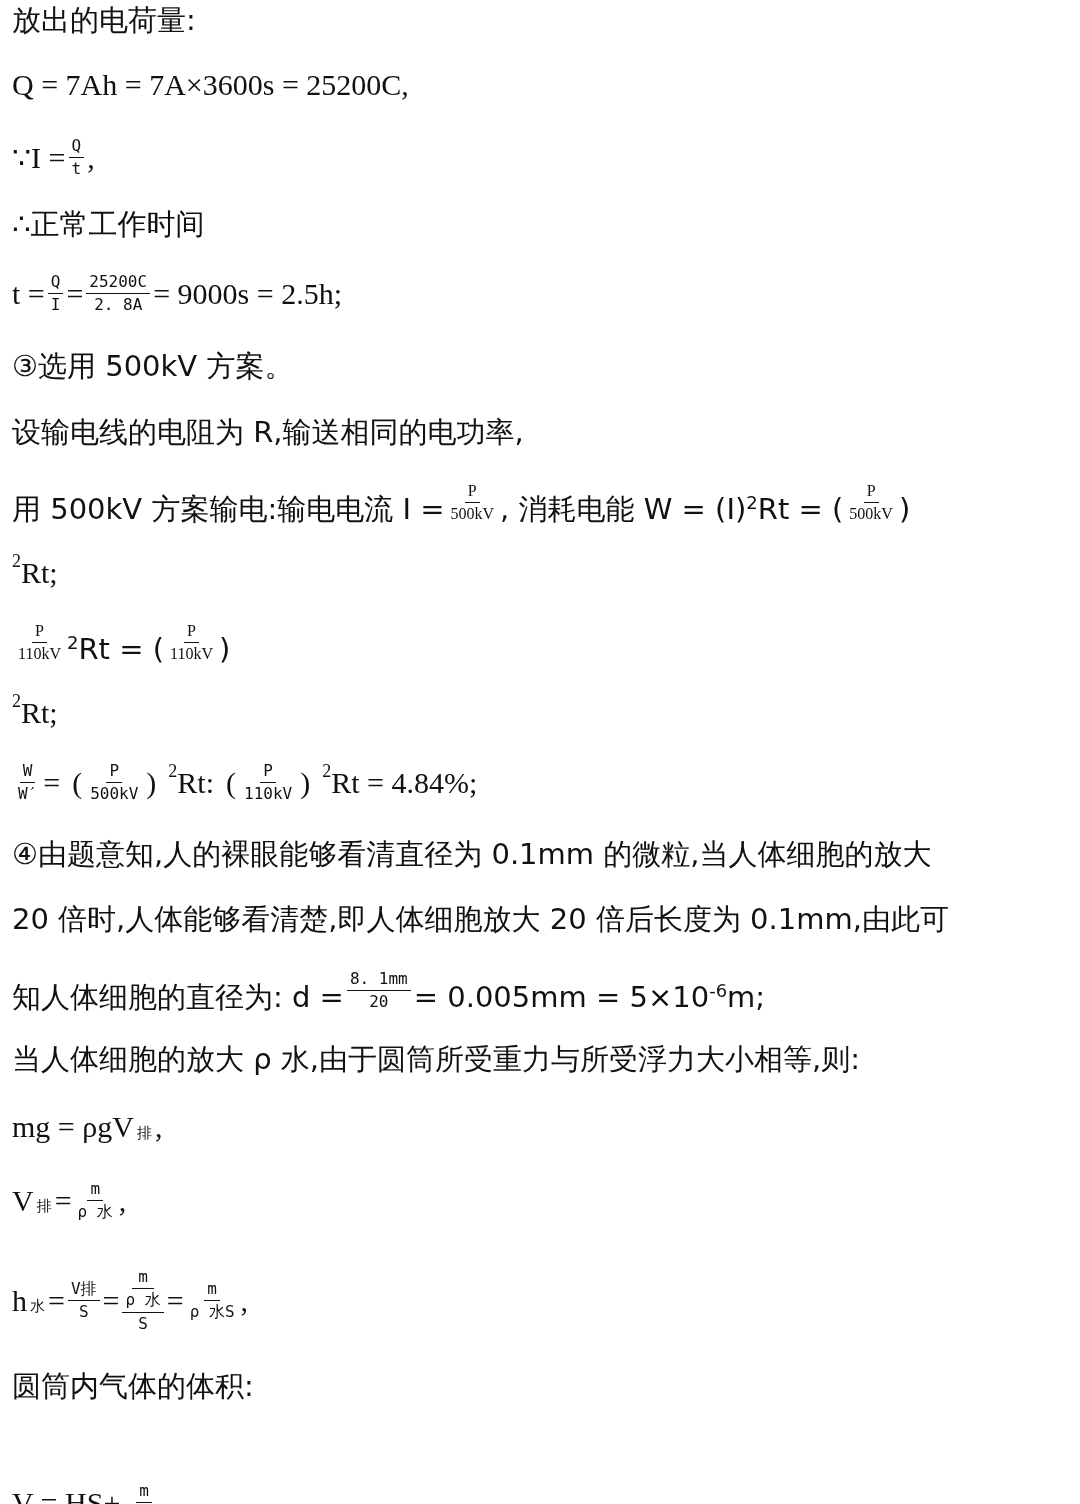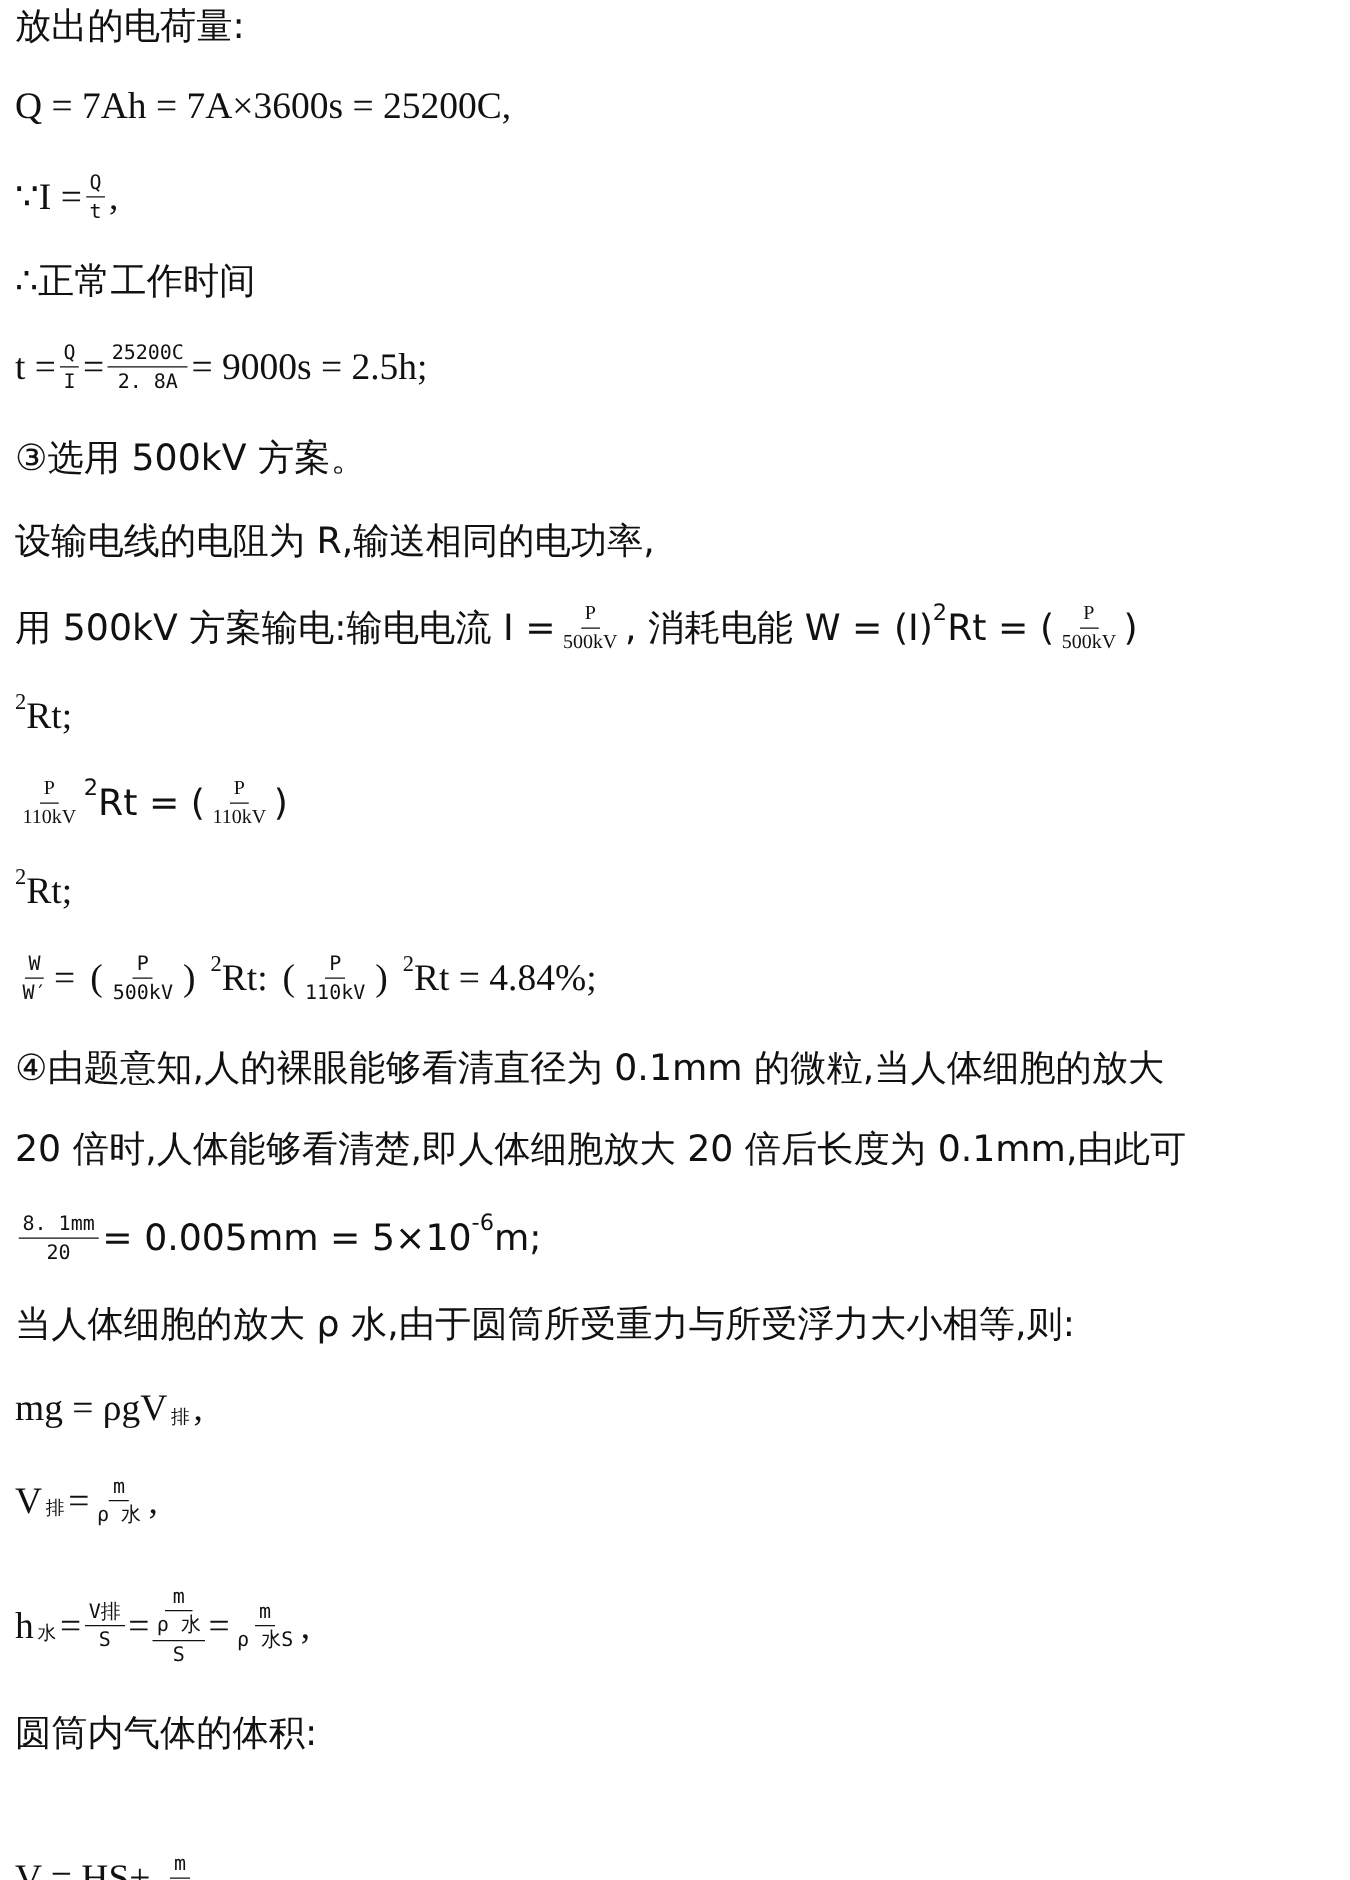--- a/index.html
+++ b/index.html
@@ -5,21 +5,21 @@
   html, body { margin: 0; padding: 0; background: #ffffff; }
   body {
     width: 1080px; height: 1504px; overflow: hidden; position: relative;
     color: #111111;
     font-family: "Liberation Serif", "DejaVu Serif", serif;
   }
   .line {
     position: absolute; left: 12px; white-space: nowrap;
     font-size: 30px; line-height: 1; display: flex; align-items: center;
   }
-  .cn { font-family: "DejaVu Sans", "Liberation Sans", sans-serif; font-size: 29px; }
+  .cn { font-family: "DejaVu Sans", "Liberation Sans", sans-serif; font-size: 29px; align-items: flex-end; }
   .frac {
     display: inline-flex; flex-direction: column; align-items: center;
     vertical-align: middle; margin: 0 3px;
     font-family: "DejaVu Sans Mono", "Liberation Mono", monospace; font-size: 16px; line-height: 1.15;
   }
   .frac .num { padding: 0 3px 2px; border-bottom: 1.5px solid #111; }
   .frac .den { padding: 2px 3px 0; }
   .frac.serif { font-family: "Liberation Serif", serif; }
   .sup { font-size: 18px; position: relative; top: -12px; }
   .sub { font-family: "DejaVu Sans", sans-serif; font-size: 15px; position: relative; top: 6px; margin: 0 3px; }
@@ -141,20 +141,21 @@
 </div>
 
 <div class="line cn" style="top:840px">
     <span>④由题意知,人的裸眼能够看清直径为 0.1mm 的微粒,当人体细胞的放大</span>
   </div>
 <div class="line cn" style="top:905px">
     <span>20 倍时,人体能够看清楚,即人体细胞放大 20 倍后长度为 0.1mm,由此可</span>
   </div>
 
 <div class="line cn" style="top:970px">
+  <span>知人体细胞的直径为: d = </span>
   <span class="frac">
       <span class="num">8. 1mm</span>
       <span class="den">20</span>
     </span>
   <span> = 0.005mm = 5×10</span>
   <span class="sup">-6</span>
     <span>m;</span>
 </div>
 
 <div class="line cn" style="top:1045px">

